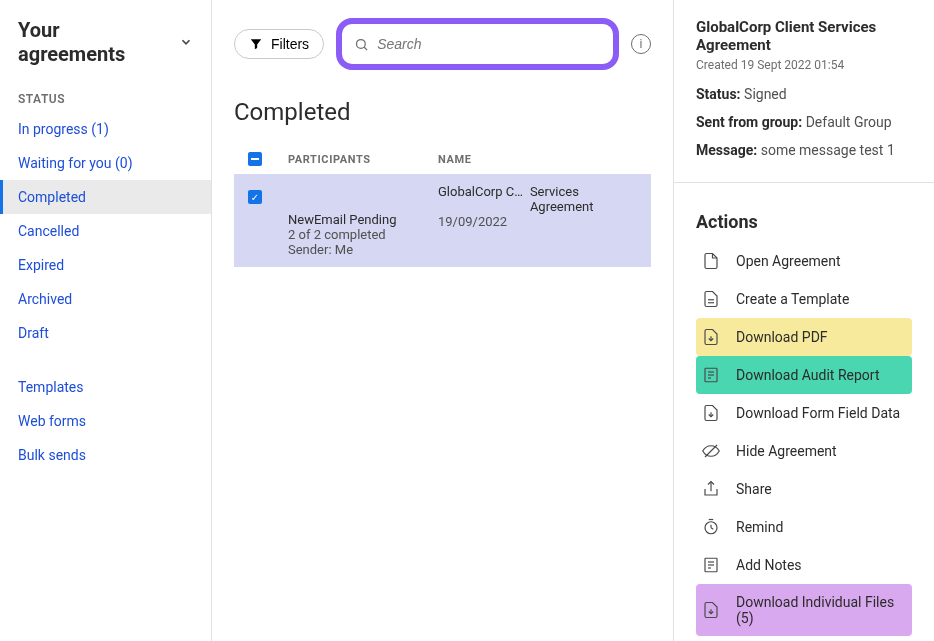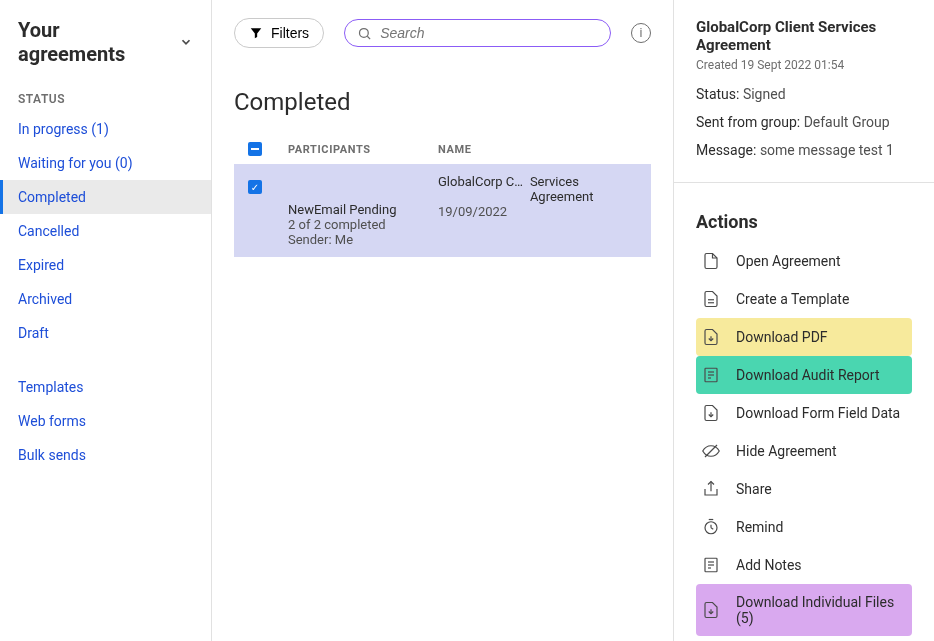--- a/index.html
+++ b/index.html
@@ -11,23 +11,23 @@
     .page-title { display: flex; align-items: center; gap: 10px; padding: 0 18px 20px 18px; }
     .page-title h1 { font-size: 20px; font-weight: 700; }
     .chevron { color: #4b4b4b; }
     .status-label { padding: 6px 18px; font-size: 12px; color: #6e6e6e; font-weight: 600; letter-spacing: 0.5px; }
     .nav-item { padding: 9px 18px; cursor: pointer; color: #1d4ed8; font-size: 14px; }
     .nav-item.active { background: #eaeaea; border-left: 3px solid #1473e6; padding-left: 15px; }
     .nav-group { margin-top: 20px; }
     
     
     .main { flex: 1; padding: 18px 22px; border-right: 1px solid #e1e1e1; min-width: 0; }
-    .topbar { display: flex; align-items: center; gap: 20px; margin-bottom: 40px; }
+    .topbar { display: flex; align-items: center; gap: 12px; margin-bottom: 28px; }
     .filter-btn { display: flex; align-items: center; gap: 8px; border: 1px solid #cacaca; background: #fff; border-radius: 16px; padding: 6px 14px; cursor: pointer; font-size: 14px; }
-    .search-wrap { flex: 1; display: flex; align-items: center; border: 1px solid #8b5cf6; border-radius: 16px; padding: 5px 12px; gap: 8px; }
+    .search-wrap { flex: 1; display: flex; align-items: center; border: 6px solid #8b5cf6; border-radius: 16px; padding: 12px 12px; gap: 8px; }
     .search-wrap input { border: none; outline: none; width: 100%; font-size: 14px; font-style: italic; color: #6e6e6e; }
     .info-btn { width: 20px; height: 20px; border: 1.5px solid #6e6e6e; border-radius: 50%; display: flex; align-items: center; justify-content: center; font-size: 12px; color: #6e6e6e; cursor: pointer; }
     .main h2 { font-size: 24px; font-weight: 400; margin-bottom: 18px; }
     
     
     .table-head { display: flex; align-items: center; padding: 8px 14px; font-size: 11px; font-weight: 700; color: #6e6e6e; letter-spacing: 0.6px; }
     .col-check { width: 40px; }
     .col-part { width: 150px; }
     .col-name { flex: 1; }
     .checkbox { width: 14px; height: 14px; background: #1473e6; border-radius: 2px; display: flex; align-items: center; justify-content: center; color: #fff; font-size: 10px; }
@@ -39,21 +39,21 @@
     .col-part .line2, .col-part .line3 { font-size: 13px; }
     .col-name .name-row { display: flex; gap: 6px; color: #2c2c2c; }
     .col-name .name1 { white-space: nowrap; overflow: hidden; text-overflow: ellipsis; max-width: 90px; }
     .col-name .date { font-size: 13px; }
 
     
     .details { width: 260px; padding: 18px 22px; display: flex; flex-direction: column; }
     .details-title { font-size: 15px; font-weight: 700; margin-bottom: 4px; }
     .created { font-size: 12px; color: #6e6e6e; margin-bottom: 14px; }
     .meta-row { font-size: 14px; margin-bottom: 12px; }
-    .meta-row .label { font-weight: 400; }
+    .meta-row .label { font-weight: 700; }
     .meta-row .value { color: #505050; font-weight: 400; }
     .actions-header { font-size: 18px; font-weight: 700; margin: 16px 0 10px 0; }
     .action-item { display: flex; align-items: center; gap: 16px; padding: 10px 6px; cursor: pointer; font-size: 14px; color: #2c2c2c; border-radius: 4px; }
     .action-icon { width: 18px; height: 18px; display: flex; align-items: center; justify-content: center; color: #4b4b4b; }
     .hl-yellow { background: #f7ea9c; }
     .hl-green { background: #4ad6b0; }
     .hl-purple { background: #d9a9ef; }
     .divider { border-top: 1px solid #e1e1e1; margin: 12px -22px; }
     
     svg { display: block; }

